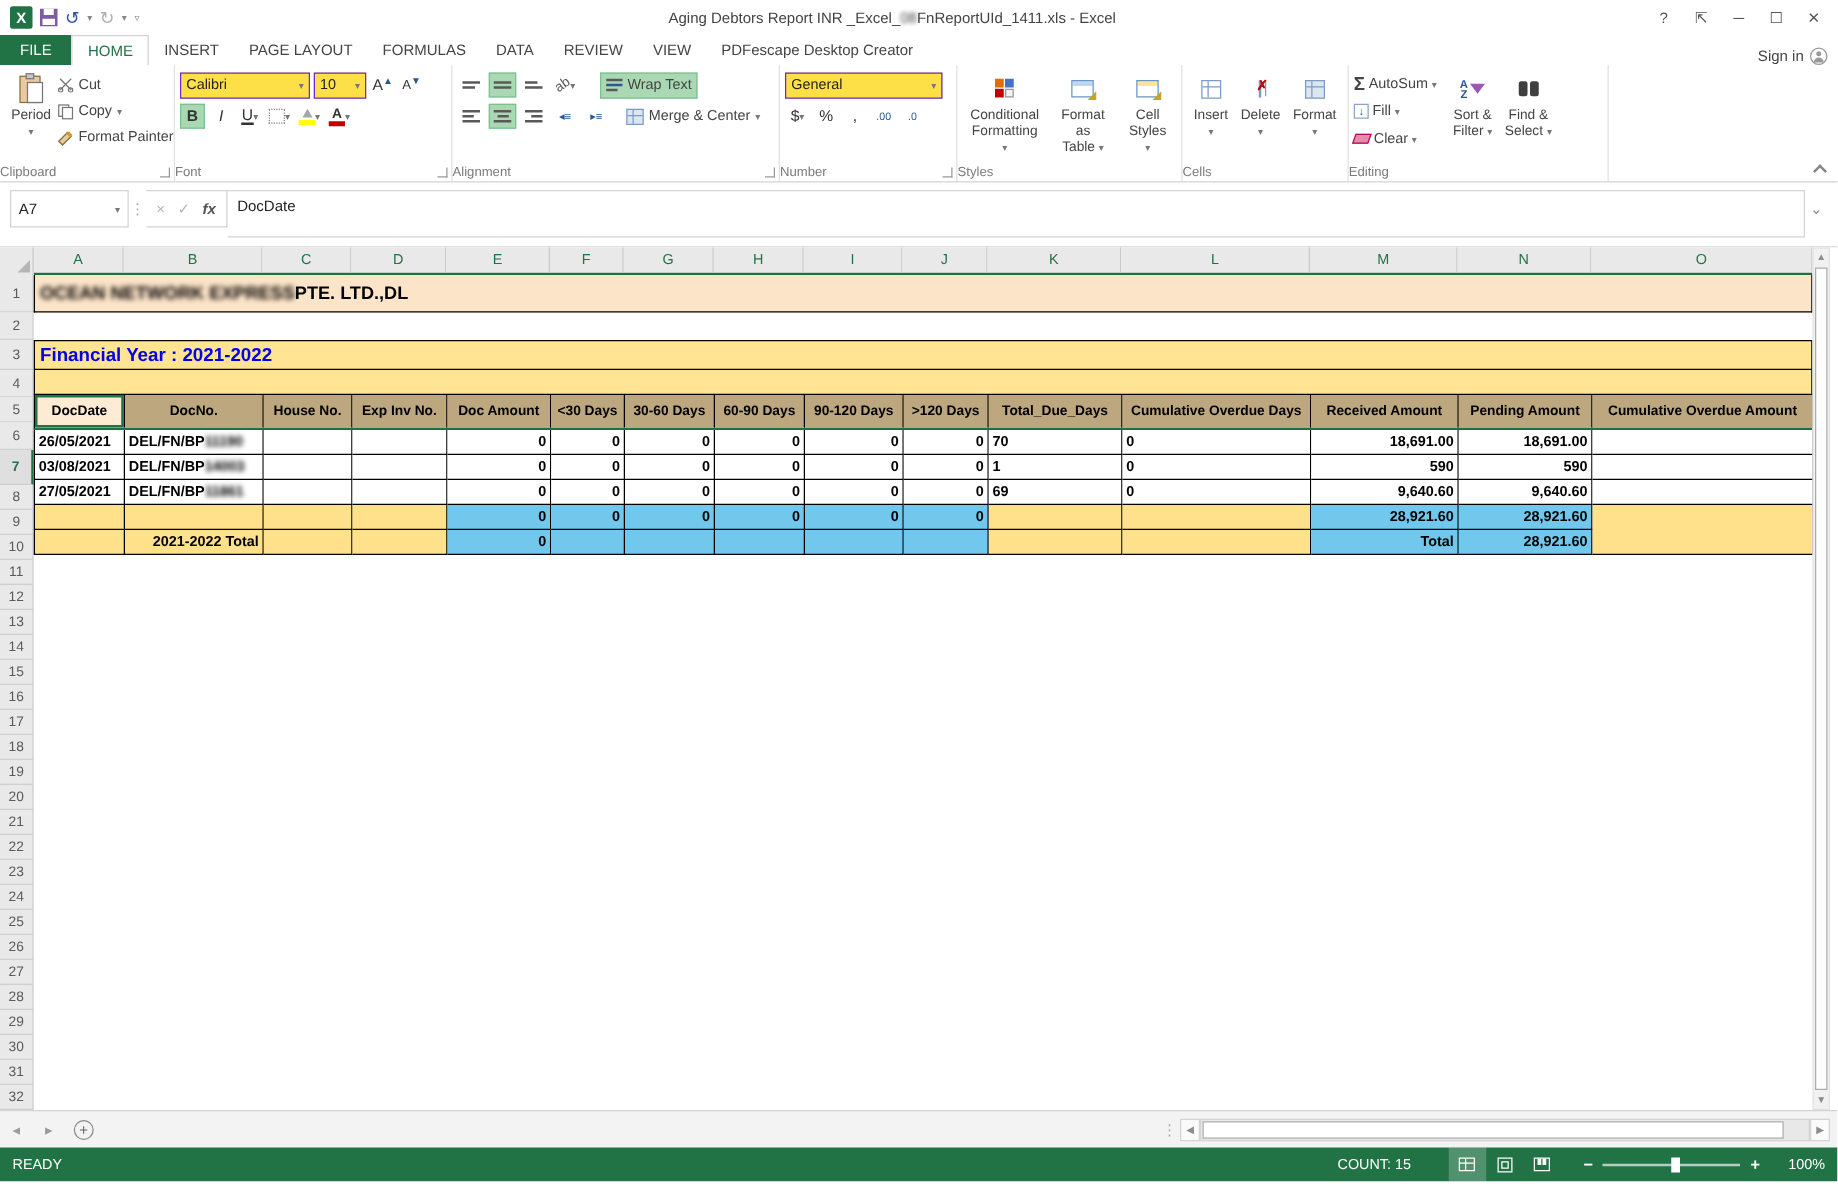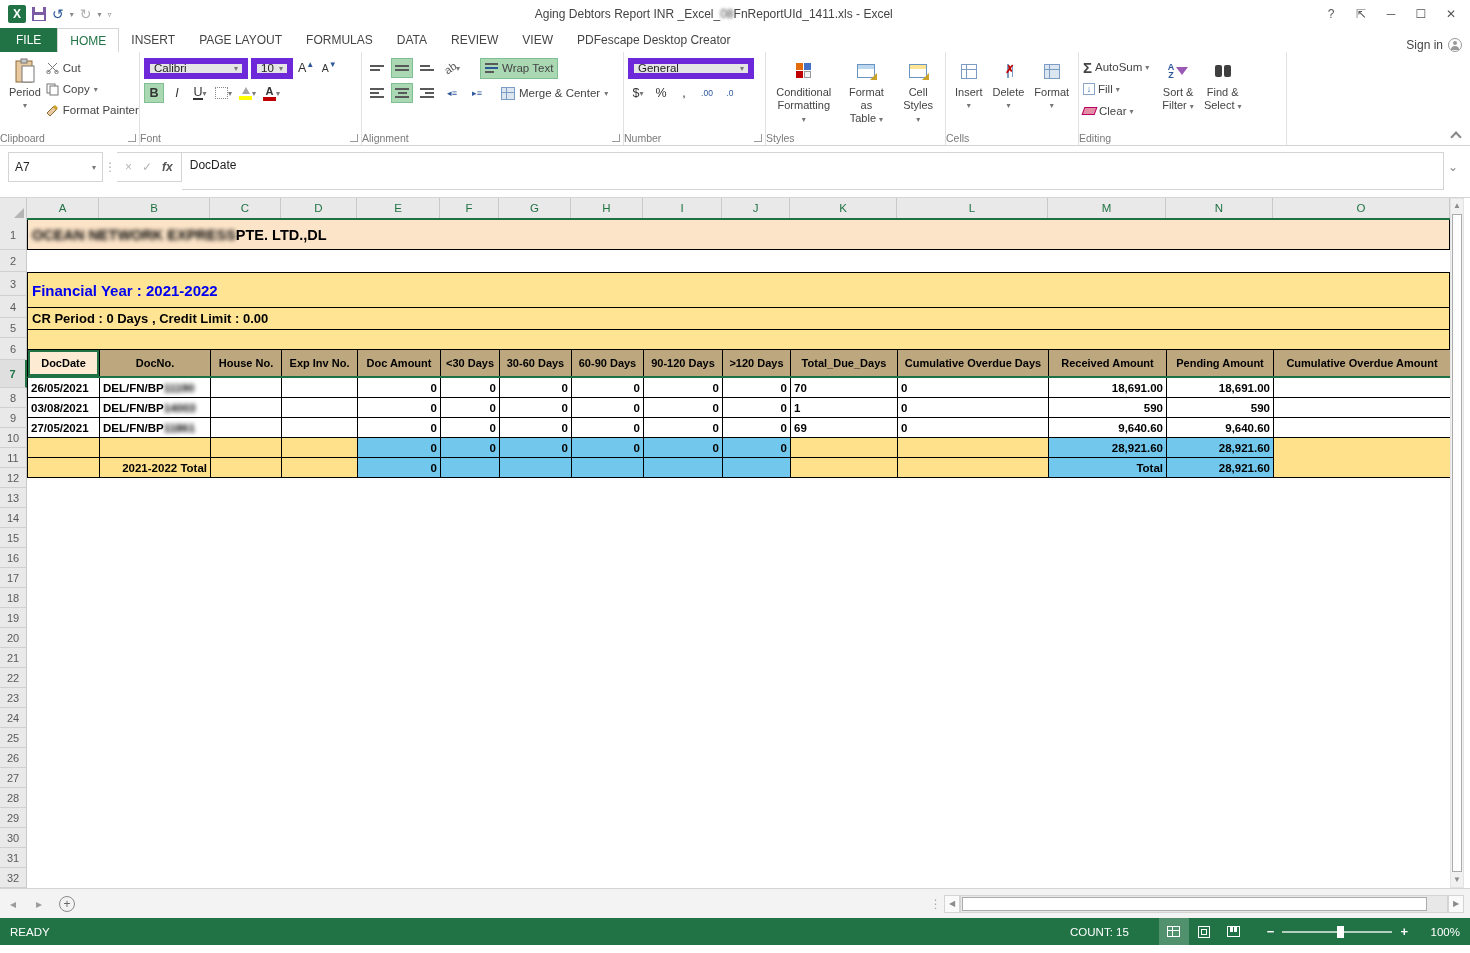--- a/index.html
+++ b/index.html
@@ -36,21 +36,21 @@
 
 .ribbon{height:94px;display:flex;background:#fff;border-bottom:1px solid #d4d4d4;position:relative;}
 .group{position:relative;border-right:1px solid #e1e1e1;padding:4px 4px 16px;display:flex;align-items:flex-start;}
 .glabel{position:absolute;bottom:1px;left:0;right:0;text-align:left;color:#7a7a7a;font-size:10.5px;}
 .launcher{position:absolute;right:3px;bottom:3px;width:8px;height:8px;border-right:1px solid #9a9a9a;border-bottom:1px solid #9a9a9a;}
 .bigbtn{display:flex;flex-direction:column;align-items:center;justify-content:flex-start;font-size:11px;color:#444;padding:2px 5px;text-align:center;line-height:13px;}
 .bigbtn .icn{height:26px;display:flex;align-items:center;justify-content:center;margin-bottom:2px;}
 .dar{color:#777;font-size:8px;}
 .smallrow{display:flex;align-items:center;gap:4px;font-size:11.5px;color:#444;height:20px;white-space:nowrap;}
 .stack{display:flex;flex-direction:column;justify-content:flex-start;gap:1px;text-align:center;}
-.combo{border:6px solid #6d28d9;height:21px;display:flex;align-items:center;justify-content:space-between;padding:0 4px;font-size:11.5px;color:#222;background:#e5e5e5;}
+.combo{border:1px solid #6d28d9;height:21px;display:flex;align-items:center;justify-content:space-between;padding:0 4px;font-size:11.5px;color:#222;background:#fde047;}
 .fontrow{display:flex;gap:3px;align-items:center;height:24px;}
 .tgl{min-width:20px;height:20px;display:flex;align-items:center;justify-content:center;font-size:12.5px;color:#333;padding:0 2px;}
 .tgl.act{background:#a9d8b2;border:1px solid #7fbf92;}
 .ubar{border-bottom:2px solid #333;line-height:11px;}
 .colorA{font-weight:bold;line-height:10px;display:flex;flex-direction:column;align-items:center;}
 .bar{width:13px;height:4px;margin-top:1px;}
 .lines3{display:flex;flex-direction:column;gap:2px;}
 .lines3 i{display:block;height:2px;background:#595959;}
 .alnbtn{width:22px;height:20px;display:flex;align-items:center;justify-content:center;}
 .alnbtn.act{background:#a9d8b2;border:1px solid #7fbf92;}
@@ -101,21 +101,21 @@
 .rowheads{width:27px;flex-shrink:0;}
 .rn{height:20px;background:#e9e9e9;border-bottom:1px solid #d0d0d0;border-right:1px solid #c9c9c9;color:#5a5a5a;font-size:11px;display:flex;align-items:center;justify-content:center;}
 .rn:nth-child(1){height:30px}.rn:nth-child(2){height:22px}.rn:nth-child(3){height:24px}.rn:nth-child(4){height:22px}
 .rn:nth-child(5){height:20px}.rn:nth-child(6){height:22px}
 .rn:nth-child(7){height:28px;color:#217346;font-weight:bold;background:#dfdfdf;border-right:2px solid #217346;}
 .sheet{width:1423px;position:relative;background:#fff;}
 .srow{display:flex;}
 .band{width:1423px;display:flex;align-items:center;padding-left:4px;font-weight:bold;border-left:1px solid #000;border-right:1px solid #000;white-space:nowrap;overflow:hidden;}
 .r1{height:30px;background:#fce4c8;border-bottom:1px solid #000;font-size:14.5px;color:#000;}
 .r2{height:22px;}
-.r3{height:36px;background:#ffe494;border-top:1px solid #000;border-bottom:1px solid #000;color:#0000ee;font-size:15px;}
+.r3{height:24px;background:#ffe494;border-top:1px solid #000;border-bottom:1px solid #000;color:#0000ee;font-size:15px;}
 .r4{height:22px;background:#ffe494;border-bottom:1px solid #000;font-size:13px;color:#000;}
 .r5{height:20px;background:#ffe494;border-bottom:1px solid #000;}
 .r6{height:22px;background:#ffe494;border-bottom:1px solid #000;font-size:13px;color:#000;}
 .hrow{height:28px;border-bottom:2px solid #1e7145;border-left:1px solid #000;}
 .hc{background:#bca77e;border-right:1px solid #000;display:flex;align-items:center;justify-content:center;text-align:center;font-weight:bold;font-size:11px;color:#000;line-height:11px;flex-shrink:0;overflow:hidden;padding:0 1px;}
 .hc.a7{background:#fdebd3;box-shadow:inset 0 0 0 2px #217346;}
 .drow{height:20px;border-left:1px solid #000;}
 .cell{border-right:1px solid #000;border-bottom:1px solid #000;display:flex;align-items:center;padding:0 3px;font-weight:bold;font-size:11.5px;color:#000;white-space:nowrap;overflow:hidden;flex-shrink:0;background:#fff;}
 .num{justify-content:flex-end;}
 .yel{background:#ffe18c;}
@@ -568,21 +568,20 @@
         <div class="rn">31</div>
         <div class="rn">32</div>
       </div>
     <div class="sheet">
       <div class="band r1">
           <span class="blur">OCEAN NETWORK EXPRESS</span>
           <span> PTE. LTD.,DL</span>
         </div>
       <div class="band r2" style="border-left:none;border-right:none"></div>
       <div class="band r3">Financial Year : 2021-2022</div>
-      <div class="band r4">CR Period : 0 Days , Credit Limit : 0.00</div>
       <div class="band r5"></div>
 
       <div class="srow hrow">
         <div class="hc a7 cA">DocDate</div>
         <div class="hc cB">DocNo.</div>
         <div class="hc cC">House No.</div>
         <div class="hc cD">Exp Inv No.</div>
         <div class="hc cE">Doc Amount</div>
         <div class="hc cF">&lt;30 Days</div>
         <div class="hc cG">30-60 Days</div>

